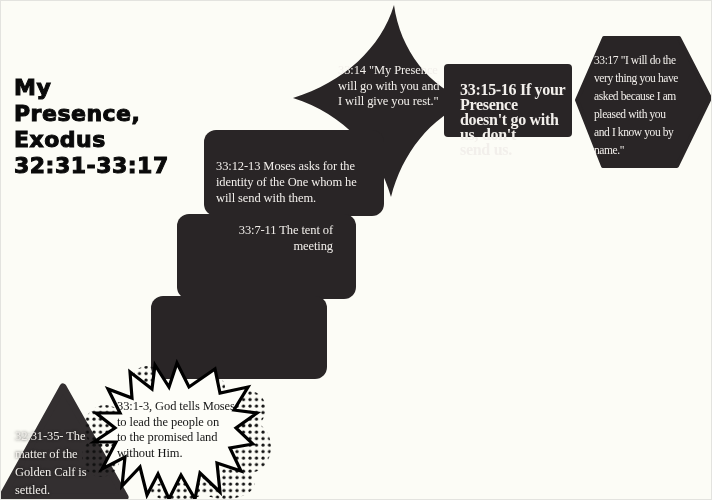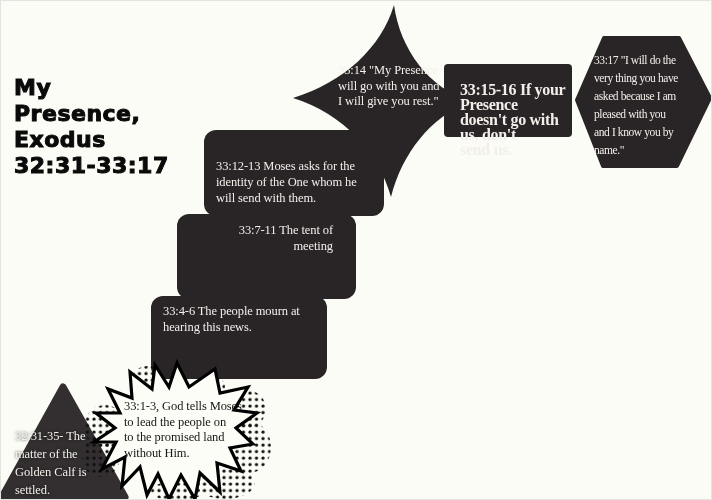--- a/index.html
+++ b/index.html
@@ -31,21 +31,21 @@
     font-family:"DejaVu Sans", sans-serif;
     font-weight:bold;
     font-size:22px;
     line-height:26px;
     letter-spacing:0.5px;
     color:#0a0a0a;
     -webkit-text-stroke:1px #0a0a0a;
     white-space:pre-line;
   }
   .t-triangle{left:14px;top:426px;width:92px;line-height:18px;text-shadow:0 0 3px rgba(20,20,20,0.85);}
-  .t-burst{left:123px;top:398px;width:142px;color:#161616;line-height:15.5px;text-shadow:none;}
+  .t-burst{left:116px;top:398px;width:142px;color:#161616;line-height:15.5px;text-shadow:none;}
   .t-rect1{left:162px;top:302px;width:158px;}
   .t-rect2{left:200px;top:221px;width:132px;text-align:right;}
   .t-rect3{left:215px;top:157px;width:162px;}
   .t-star{left:337px;top:62px;width:124px;line-height:15.5px;}
   .t-arrow{left:459px;top:81px;width:116px;font-size:16px;line-height:15px;letter-spacing:-0.3px;font-weight:bold;}
   .t-hex{left:593px;top:50px;width:100px;font-size:11.5px;line-height:18px;letter-spacing:-0.4px;}
 </style>
 </head>
 <body>
 
@@ -92,22 +92,20 @@
 32:31-33:17</div>
 
   <div class="txt t-triangle">32:31-35- The
 matter of the
 Golden Calf is
 settled.</div>
   <div class="txt t-burst">33:1-3, God tells Moses
 to lead the people on
 to the promised land
 without Him.</div>
-  <div class="txt t-rect1">33:4-6 The people mourn at
-hearing this news.</div>
   <div class="txt t-rect2">33:7-11 The tent of
 meeting</div>
   <div class="txt t-rect3">33:12-13 Moses asks for the
 identity of the One whom he
 will send with them.</div>
   <div class="txt t-star">33:14 "My Presence
 will go with you and
 I will give you rest."</div>
   <div class="txt t-arrow">33:15-16 If your Presence
 doesn't go with us, don't

